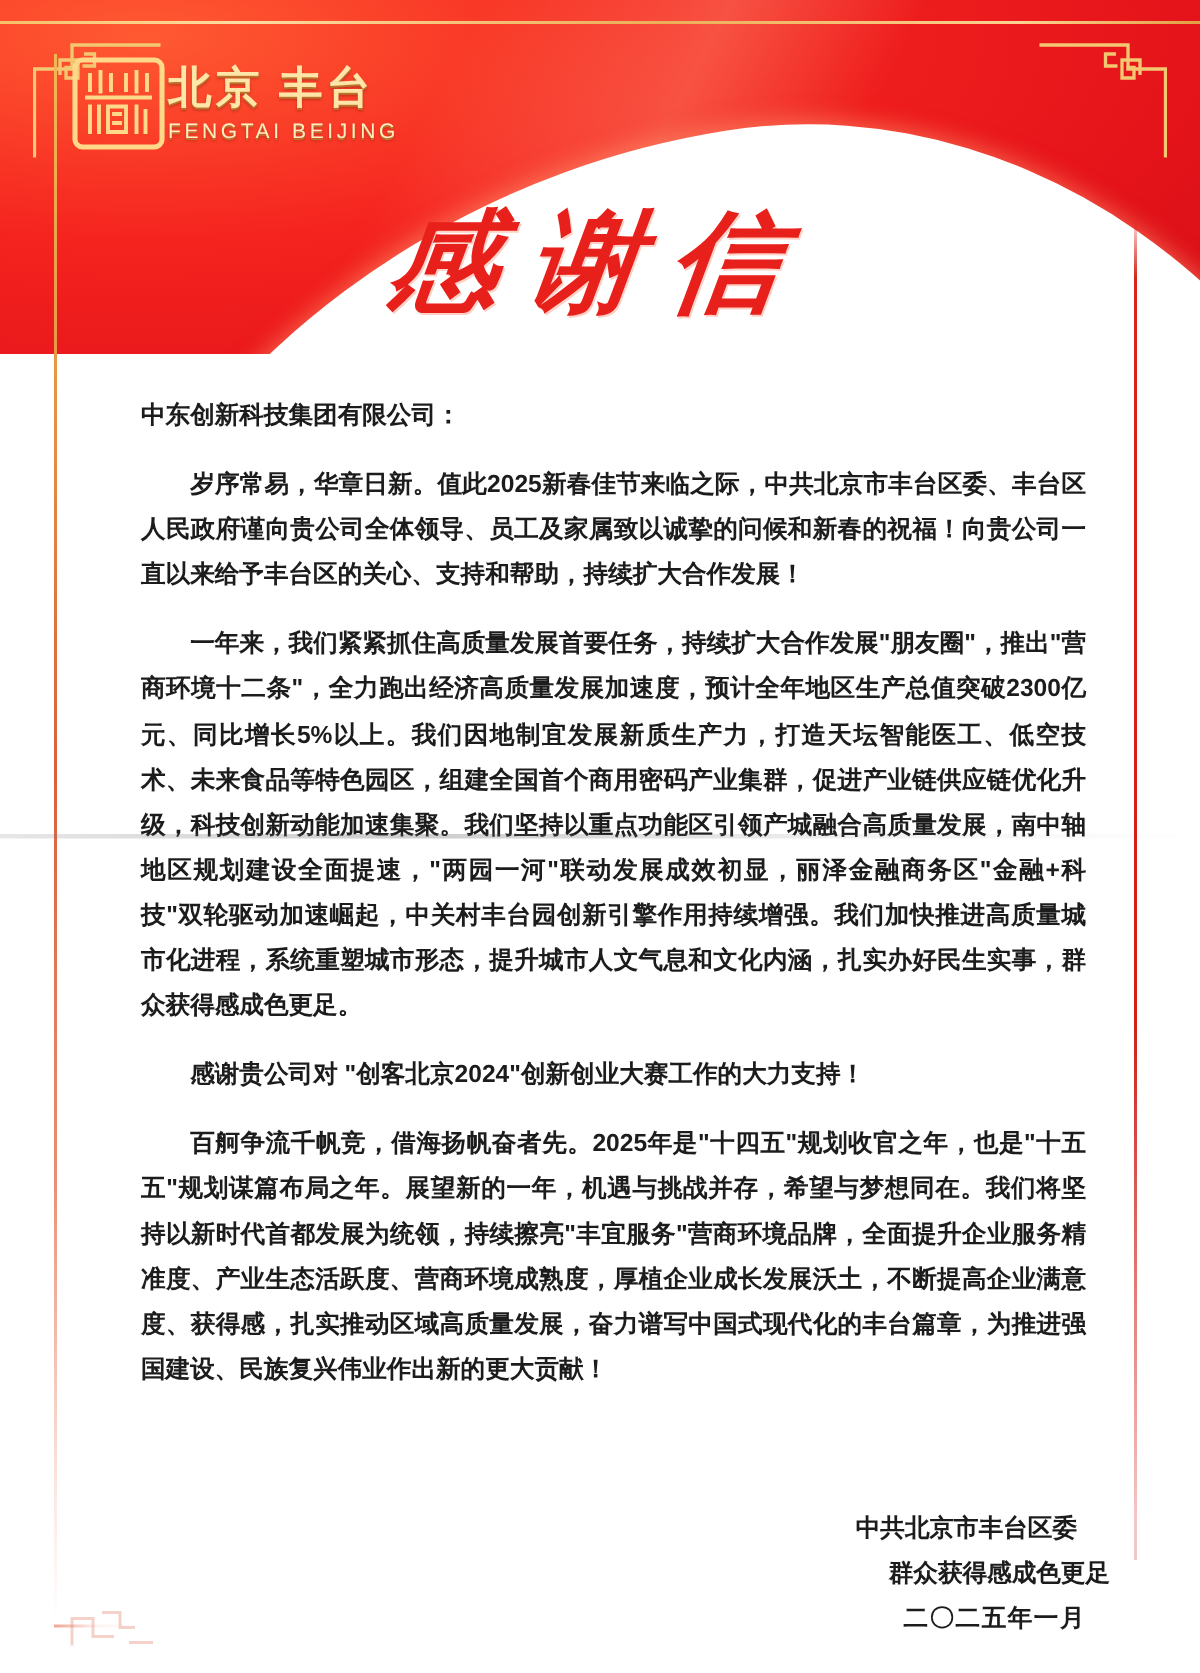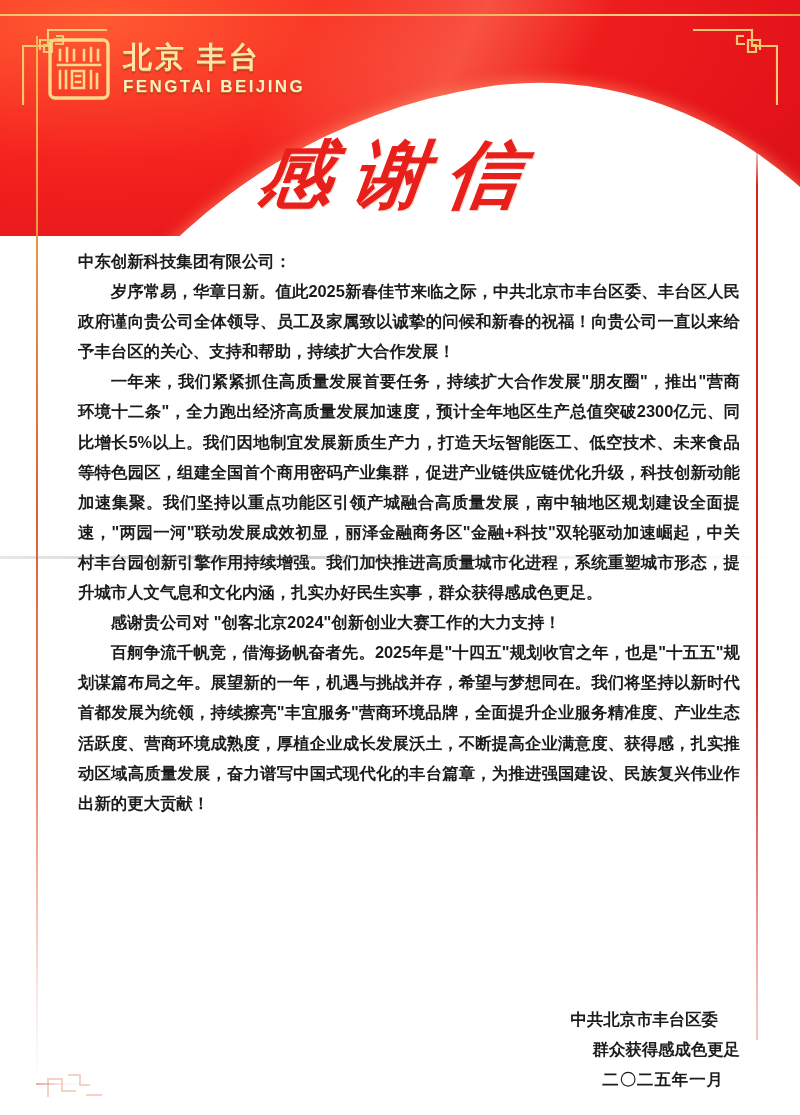--- a/index.html
+++ b/index.html
@@ -63,34 +63,34 @@
   .footorn{
     position:absolute;left:46px;bottom:16px;width:70px;height:34px;opacity:.33;
   }
   
   .rightrule{
     position:absolute;left:756px;top:140px;width:2px;height:900px;
     background:linear-gradient(180deg,rgba(214,30,26,0) 0%,#d6261c 5%,#cf1f18 60%,rgba(210,32,26,.25) 97%);
   }
 
   
-  .logo{position:absolute;left:48px;top:38px;display:flex;align-items:center;gap:13px;}
+  .logo{position:absolute;left:48px;top:38px;display:flex;align-items:center;gap:2px;}
   .seal{width:62px;height:62px;position:relative;}
   .wordmark{display:flex;flex-direction:column;justify-content:center;line-height:1;}
   .wm-cn{
     font-size:29px;font-weight:700;letter-spacing:3px;
     color:#ffe6a8;
     text-shadow:0 1px 0 #b8742a, 0 2px 2px rgba(120,20,10,.45);
     font-family:"Liberation Sans","DejaVu Sans",sans-serif;
     white-space:nowrap;
   }
   .wm-cn .gap{display:inline-block;width:10px;}
   .wm-en{
     margin-top:6px;
-    font-size:17px;font-weight:700;letter-spacing:2.4px;
+    font-size:14px;font-weight:400;letter-spacing:2.4px;
     color:#ffeec2;
     text-shadow:0 1px 0 #b8742a,0 2px 2px rgba(120,20,10,.4);
     white-space:nowrap;
   }
 
   
   .title{
     position:absolute;left:0;top:126px;width:800px;text-align:center;
     font-family:"DejaVu Serif","Liberation Serif",serif;
     font-size:74px;font-weight:700;letter-spacing:20px;
@@ -104,21 +104,21 @@
   .body{
     position:absolute;left:78px;top:246px;width:662px;
     color:#1c1c1c;
     font-size:16.4px;
     line-height:30.1px;
     text-align:justify;
     text-justify:inter-character;
     font-family:"Liberation Sans","DejaVu Sans",sans-serif;
     font-weight:600;
   }
-  .body p{margin:0;}
+  .body p{margin:16px;}
   .body p.ind{text-indent:2em;}
   .body p.salut{text-indent:0;}
 
   
   .scanline{
     position:absolute;left:0;top:556px;width:800px;height:3px;
     background:linear-gradient(90deg,rgba(120,120,120,.18),rgba(90,90,90,.30) 35%,rgba(140,140,140,.12) 72%,rgba(255,255,255,0));
     pointer-events:none;
   }
 

